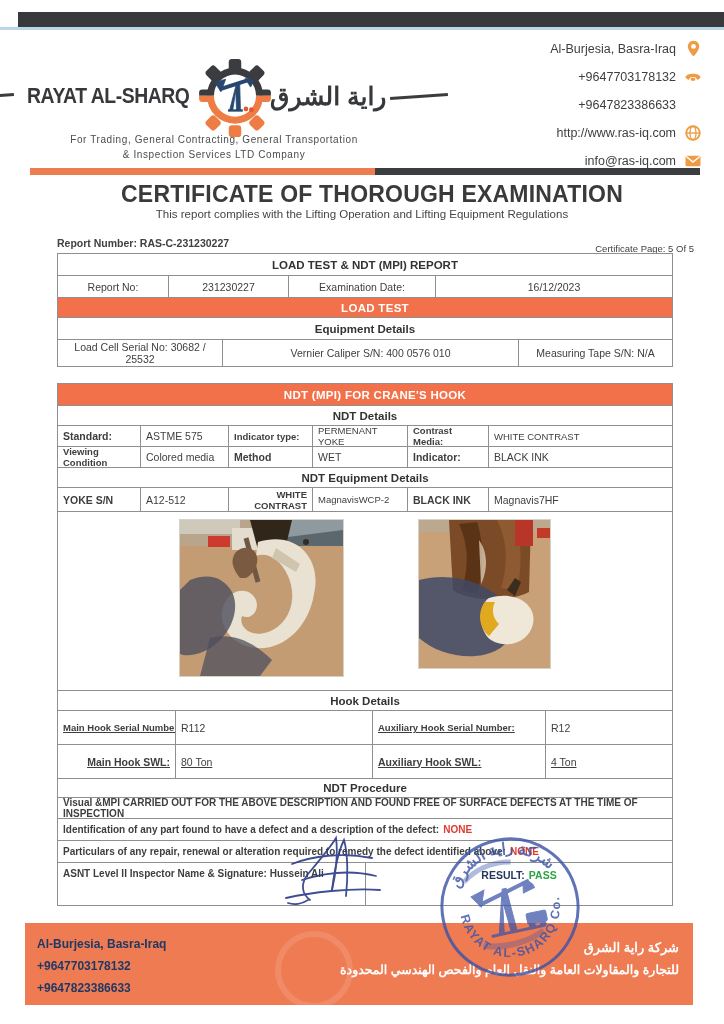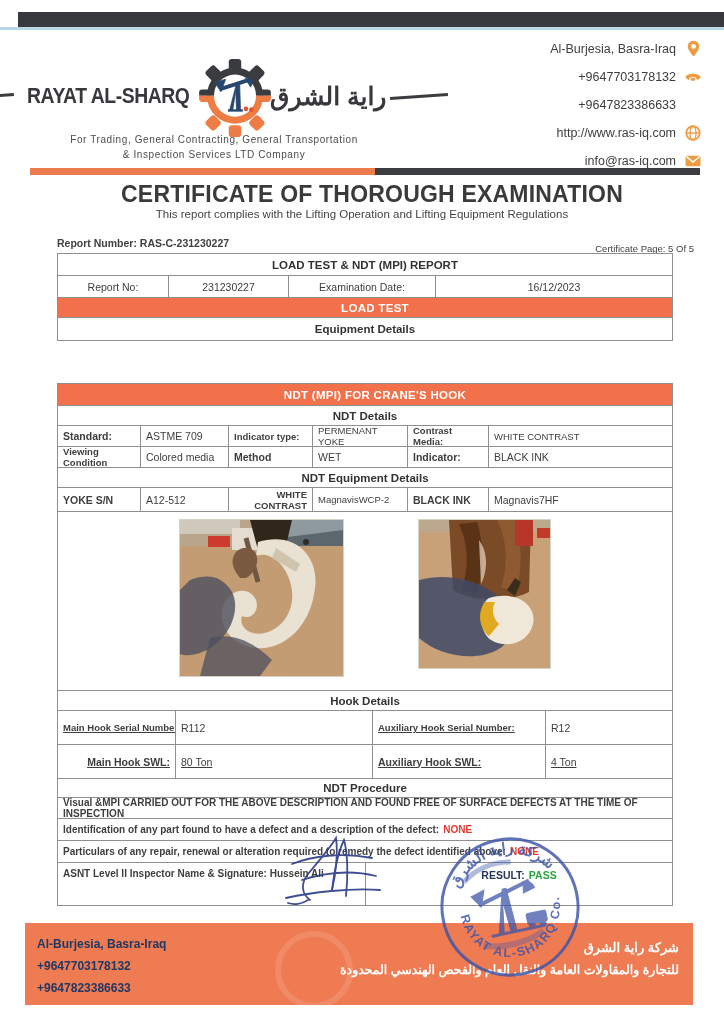--- a/index.html
+++ b/index.html
@@ -178,29 +178,34 @@
 <div class="abs tbl t1">
   <div class="trow hdr-row" style="height:22px;">LOAD TEST &amp; NDT (MPI) REPORT</div>
   <div class="trow" style="height:22px;">
     <div class="tcell center" style="width:111px;">Report No:</div>
     <div class="tcell center" style="width:120px;">231230227</div>
     <div class="tcell center" style="width:147px;">Examination Date:</div>
     <div class="tcell center" style="flex:1;">16/12/2023</div>
   </div>
   <div class="trow banner" style="height:20px;">LOAD TEST</div>
   <div class="trow hdr-row" style="height:22px;">Equipment Details</div>
+  <div class="trow" style="height:26px;border-bottom:none;">
+    <div class="tcell center" style="width:165px;">Load Cell Serial No: 30682 / 25532</div>
+    <div class="tcell center" style="width:296px;">Vernier Caliper S/N: 400 0576 010</div>
+    <div class="tcell center" style="flex:1;">Measuring Tape S/N: N/A</div>
+  </div>
 </div>
 
 <div class="abs tbl t2">
   <div class="trow banner" style="height:22px;">NDT (MPI) FOR CRANE'S HOOK</div>
   <div class="trow hdr-row" style="height:20px;">NDT Details</div>
 
   <div class="trow" style="height:21px;">
     <div class="tcell bold" style="width:83px;">Standard:</div>
-    <div class="tcell" style="width:88px;">ASTME 709</div>
+    <div class="tcell" style="width:88px;">ASTME 575</div>
     <div class="tcell bold" style="width:84px;font-size:9.5px;">Indicator type:</div>
     <div class="tcell" style="width:95px;font-size:9.5px;">PERMENANT YOKE</div>
     <div class="tcell bold" style="width:81px;font-size:9.5px;">Contrast Media:</div>
     <div class="tcell" style="flex:1;font-size:9.5px;">WHITE CONTRAST</div>
   </div>
 
   <div class="trow" style="height:21px;">
     <div class="tcell bold" style="width:83px;font-size:9.5px;">Viewing Condition</div>
     <div class="tcell" style="width:88px;">Colored media</div>
     <div class="tcell bold" style="width:84px;">Method</div>

